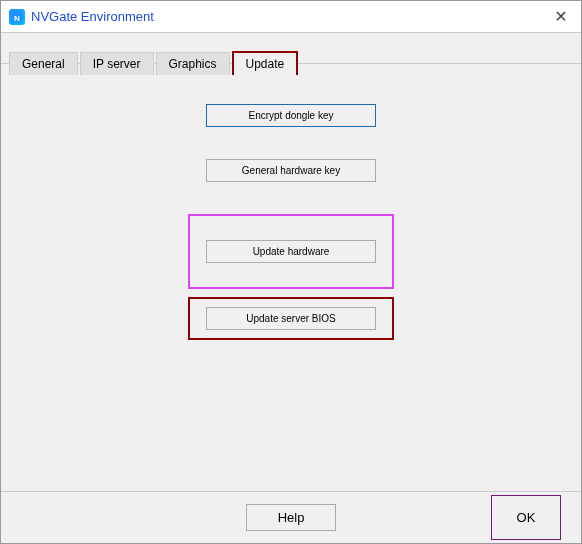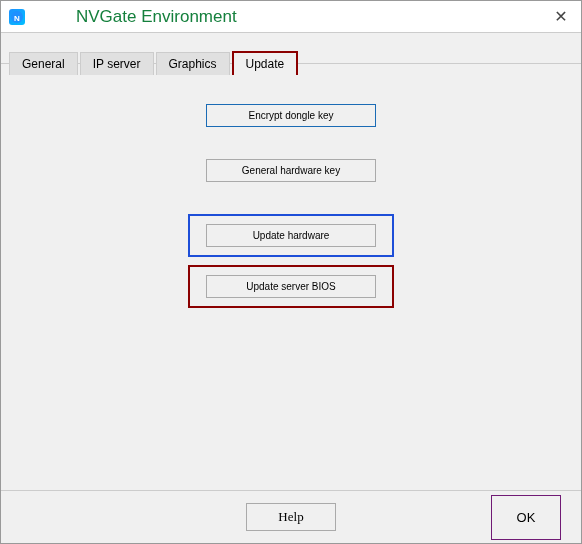--- a/index.html
+++ b/index.html
@@ -52,23 +52,22 @@
       background: linear-gradient(135deg, #1e90ff, #00bfff);
       border-radius: 3px;
       display: flex;
       align-items: center;
       justify-content: center;
       font-size: 10px;
       color: white;
     }
 
     .title-bar-title {
-      font-size: 17px;
-      color: #15803d;
-      margin-left: 45px;
+      font-size: 13px;
+      color: #1d4ed8;
     }
 
     .title-bar-close {
       width: 24px;
       height: 24px;
       display: flex;
       align-items: center;
       justify-content: center;
       cursor: pointer;
       font-size: 16px;
@@ -148,21 +147,21 @@
       background: #f0f0f0;
       gap: 10px;
       position: relative;
       flex-shrink: 0;
     }
 
     .bottom-bar .btn-help {
       min-width: 90px;
       padding: 5px 20px;
       font-size: 13px;
-      font-family: Liberation Serif, serif;
+      font-family: Liberation Sans, sans-serif;
       background: #f0f0f0;
       border: 1px solid #aaa;
       cursor: pointer;
     }
 
     .bottom-bar .btn-ok {
       min-width: 70px;
       padding: 14px 20px;
       font-size: 13px;
       font-family: 'Segoe UI', Tahoma, sans-serif;
@@ -174,22 +173,22 @@
     }
 
     .update-buttons-wrapper {
       display: flex;
       flex-direction: column;
       align-items: center;
       gap: 0;
     }
 
     .update-hardware-container {
-      border: 2px solid #1d4ed8;
-      padding: 8px 16px;
+      border: 2px solid #d946ef;
+      padding: 24px 16px;
       margin-bottom: 8px;
       display: flex;
     }
 
     .update-bios-container {
       border: 2px solid #8b0000;
       padding: 8px 16px;
       display: flex;
       justify-content: center;
     }

